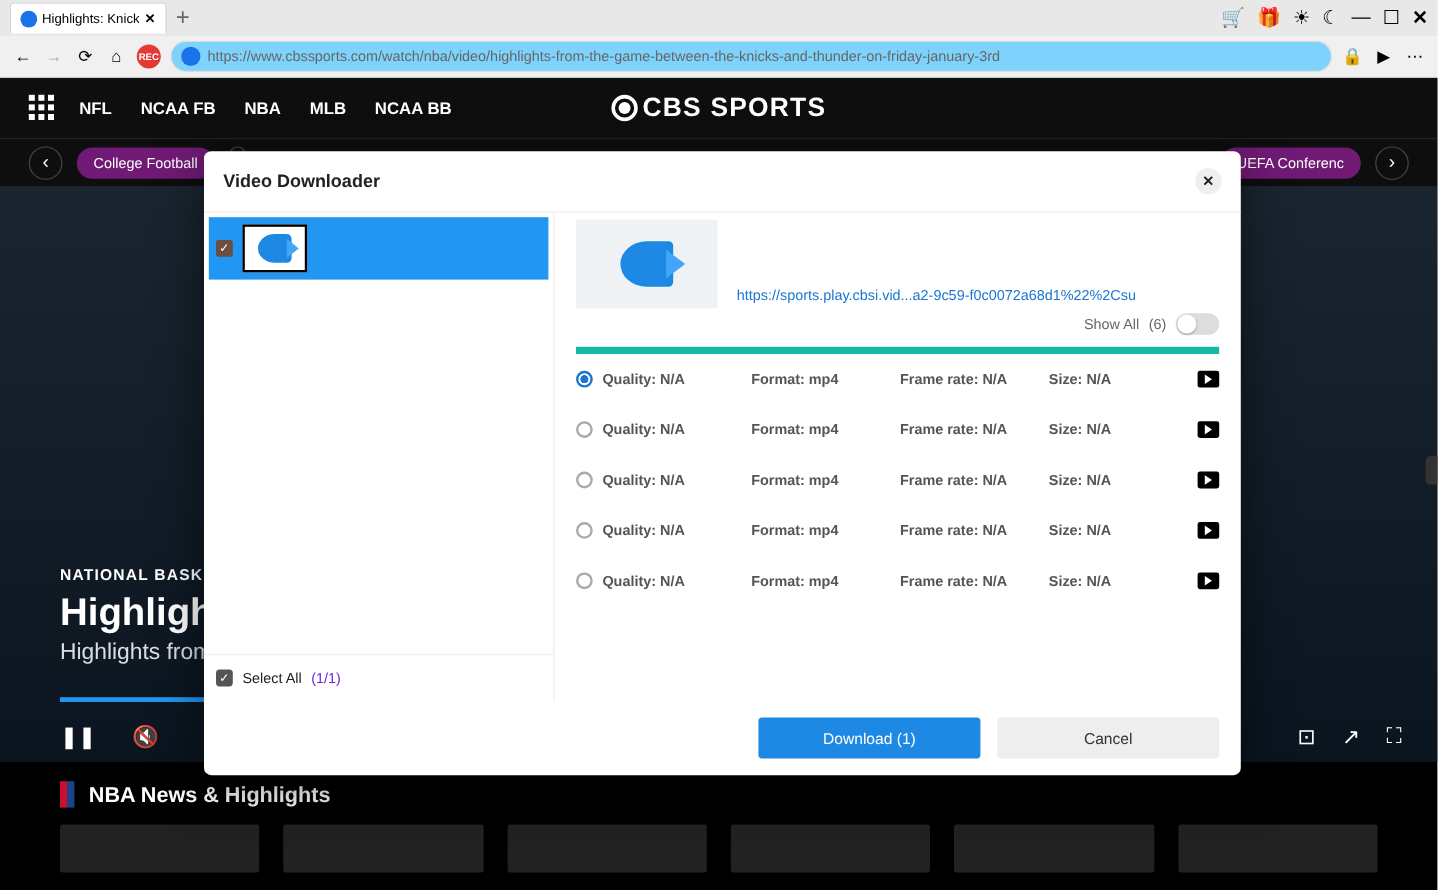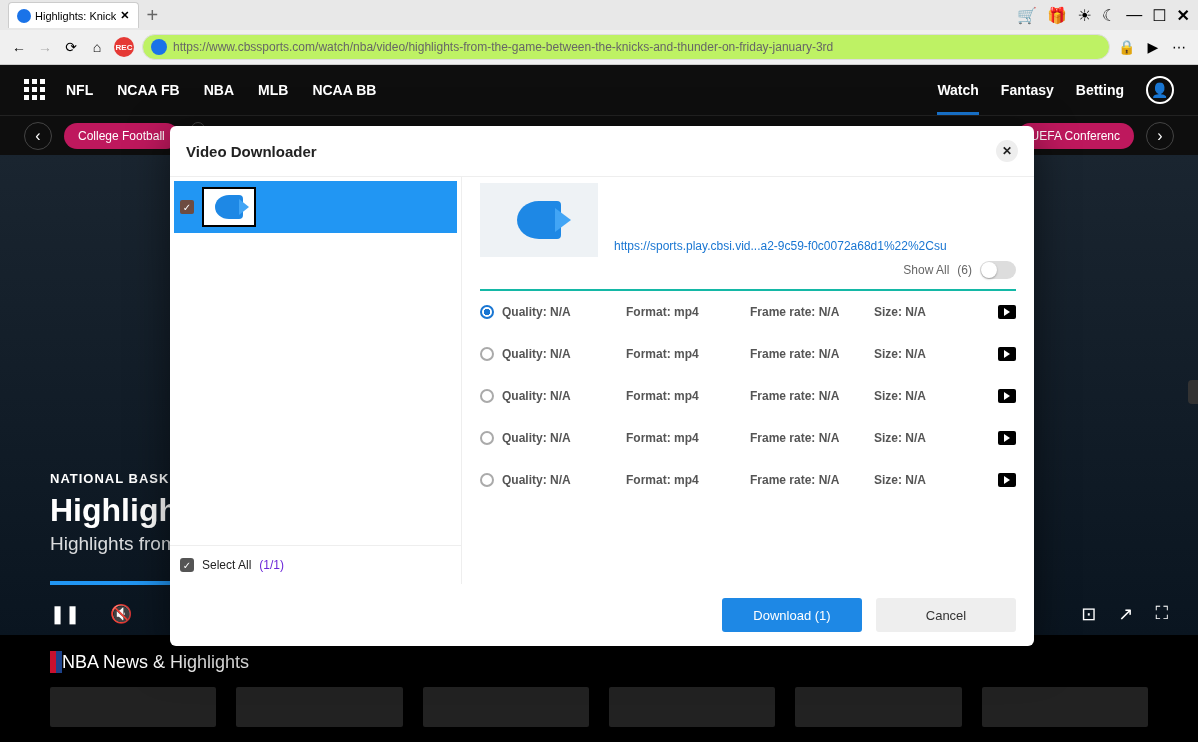--- a/index.html
+++ b/index.html
@@ -11,50 +11,50 @@
 .tab { display:flex; align-items:center; background:#fff; border:1px solid #ccc; border-bottom:none; border-radius:4px 4px 0 0; height:26px; padding:0 8px; font-size:11px; max-width:140px; gap:4px; }
 .tab .favicon { width:14px; height:14px; border-radius:50%; background:linear-gradient(#1a73e8,#1a73e8); display:inline-block; }
 .tab .title { overflow:hidden; text-overflow:ellipsis; white-space:nowrap; flex:1; }
 .tab .x { font-weight:bold; cursor:pointer; }
 .newtab { margin-left:8px; font-size:20px; color:#666; cursor:pointer; }
 .tabs-right { margin-left:auto; display:flex; gap:10px; align-items:center; }
 .tabs-right span { font-size:16px; cursor:pointer; }
 .addrbar { display:flex; align-items:center; height:34px; padding:0 10px; gap:8px; }
 .addrbar .ico { width:18px; height:18px; display:flex; align-items:center; justify-content:center; cursor:pointer; font-size:14px; }
 .addrbar .rec { background:#e53935; color:#fff; border-radius:50%; width:20px; height:20px; font-size:8px; font-weight:bold; display:flex; align-items:center; justify-content:center; }
-.url { flex:1; background:#bef264; border:1px solid #ddd; border-radius:14px; height:26px; display:flex; align-items:center; padding:0 8px; font-size:12px; color:#666; gap:6px; }
+.url { flex:1; background:#7dd3fc; border:1px solid #ddd; border-radius:14px; height:26px; display:flex; align-items:center; padding:0 8px; font-size:12px; color:#666; gap:6px; }
 .url .siteicon { width:16px; height:16px; border-radius:50%; background:#1a73e8; }
 
 
 .page { background:#000; height:678px; position:relative; color:#fff; overflow:hidden; }
 .topnav { display:flex; align-items:center; height:50px; padding:0 24px; background:#0e0e0e; }
 .grid-icon { width:22px; height:22px; display:grid; grid-template-columns:repeat(3,5px); grid-template-rows:repeat(3,5px); gap:3px; margin-right:20px; cursor:pointer; }
 .grid-icon div { background:#fff; }
 .navlinks { display:flex; gap:24px; font-size:14px; font-weight:bold; }
 .navlinks span { cursor:pointer; }
 .logo { position:absolute; left:50%; transform:translateX(-50%); font-size:22px; font-weight:800; letter-spacing:1px; display:flex; align-items:center; gap:4px; }
 .logo .eye { width:22px; height:22px; border:3px solid #fff; border-radius:50%; display:inline-block; position:relative; }
 .logo .eye::after{content:'';position:absolute;left:3px;top:3px;width:10px;height:10px;background:#fff;border-radius:50%;}
 .rightnav { margin-left:auto; display:flex; gap:22px; font-size:14px; font-weight:bold; align-items:center; }
 .rightnav span{cursor:pointer;}
 .rightnav .watch{border-bottom:3px solid #1976d2;padding-bottom:14px;margin-bottom:-17px;}
 .avatar { width:28px; height:28px; border:2px solid #fff; border-radius:50%; display:flex; align-items:center; justify-content:center; }
 .subbar { display:flex; align-items:center; height:40px; padding:0 24px; gap:12px; background:#0e0e0e; border-top:1px solid #222; }
-.chip { background:#be185d; border-radius:16px; padding:6px 14px; font-size:12px; cursor:pointer; }
+.chip { background:#701a75; border-radius:16px; padding:6px 14px; font-size:12px; cursor:pointer; }
 .arrow-circ { width:28px; height:28px; border:1px solid #444; border-radius:50%; display:flex; align-items:center; justify-content:center; cursor:pointer; }
 .videoarea { position:relative; height:480px; background:linear-gradient(180deg,#1a2530 0%,#0a1520 100%); }
 .videooverlay { position:absolute; left:50px; bottom:80px; }
 .eyebrow { font-size:13px; font-weight:bold; letter-spacing:1px; }
 .vtitle { font-size:32px; font-weight:800; margin-top:6px; }
 .vdesc { font-size:19px; opacity:.85; margin-top:4px; }
 .progress { position:absolute; left:50px; bottom:50px; width:120px; height:4px; background:#2196f3; }
 .controls { position:absolute; left:50px; bottom:10px; display:flex; gap:30px; align-items:center; font-size:18px; }
 .controls-r { position:absolute; right:30px; bottom:10px; display:flex; gap:22px; font-size:18px; }
 .below { padding:16px 50px; }
-.below h3 { font-size:18px; font-weight:400; display:flex; align-items:center; gap:0; }
+.below h3 { font-size:18px; font-weight:700; display:flex; align-items:center; gap:12px; }
 .nba-ico { width:12px; height:22px; background:linear-gradient(90deg,#c8102e 50%,#1d428a 50%); display:inline-block; }
 .thumbs { display:flex; gap:20px; margin-top:14px; }
 .thumb { width:180px; height:40px; background:#222; border-radius:2px; }
 
 
 .modal { position:absolute; left:170px; top:126px; width:864px; height:520px; background:#fff; border-radius:6px; box-shadow:0 10px 40px rgba(0,0,0,.5); color:#222; display:flex; flex-direction:column; }
 .modal-head { padding:14px 16px; border-bottom:1px solid #eee; font-weight:700; font-size:15px; display:flex; align-items:center; }
 .modal-close { margin-left:auto; width:22px; height:22px; background:#eee; border-radius:50%; display:flex; align-items:center; justify-content:center; cursor:pointer; font-size:12px; }
 .modal-body { flex:1; display:flex; overflow:hidden; }
 .left { width:292px; border-right:1px solid #eee; display:flex; flex-direction:column; }
@@ -65,32 +65,32 @@
 .vd-logo::after{content:'';position:absolute;right:-6px;top:4px;border-left:10px solid #42a5f5;border-top:8px solid transparent;border-bottom:8px solid transparent;}
 .selectall { margin-top:auto; border-top:1px solid #eee; padding:12px 10px; display:flex; align-items:center; gap:8px; font-size:12px; }
 .selectall .cb { width:14px; height:14px; background:#555; border-radius:3px; color:#fff; font-size:10px; display:flex; align-items:center; justify-content:center; }
 .selectall .cnt { color:#6d28d9; }
 .right { flex:1; padding:6px 18px 0; overflow:auto; }
 .preview-row { display:flex; gap:16px; align-items:flex-end; }
 .preview { width:118px; height:74px; background:#eef2f5; display:flex; align-items:center; justify-content:center; }
 .preview .vd-logo{width:44px;height:38px;}
 .preview .vd-logo::after{right:-10px;top:7px;border-left:16px solid #42a5f5;border-top:12px solid transparent;border-bottom:12px solid transparent;}
 .srcurl { color:#1976d2; font-size:12px; margin-bottom:4px; }
-.showall { display:flex; justify-content:flex-end; align-items:center; gap:8px; font-size:12px; color:#666; margin-top:4px; padding-bottom:10px; border-bottom:2px solid #14b8a6; }
+.showall { display:flex; justify-content:flex-end; align-items:center; gap:8px; font-size:12px; color:#666; margin-top:4px; padding-bottom:10px; border-bottom:6px solid #14b8a6; }
 .toggle { width:36px; height:18px; background:#ddd; border-radius:10px; position:relative; cursor:pointer; }
 .toggle::after{content:'';position:absolute;left:1px;top:1px;width:16px;height:16px;background:#fff;border-radius:50%;box-shadow:0 1px 2px rgba(0,0,0,.3);}
 .rows { }
 .row { display:flex; align-items:center; padding:14px 0; font-size:12px; color:#555; gap:8px;font-weight:bold; }
 .radio { width:14px; height:14px; border:2px solid #aaa; border-radius:50%; cursor:pointer; flex-shrink:0; }
 .radio.sel { border-color:#1976d2; background:radial-gradient(#1976d2 45%,transparent 50%); }
 .col { flex:1; }
 .play { width:18px; height:14px; background:#000; border-radius:2px; position:relative; cursor:pointer; }
 .play::after{content:'';position:absolute;left:6px;top:3px;border-left:6px solid #fff;border-top:4px solid transparent;border-bottom:4px solid transparent;}
 .modal-foot { padding:14px 18px; display:flex; justify-content:flex-end; gap:14px; }
-.btn { width:140px; height:34px; border-radius:3px; display:flex; align-items:center; justify-content:center; font-size:13px; cursor:pointer; }
+.btn { width:185px; height:34px; border-radius:3px; display:flex; align-items:center; justify-content:center; font-size:13px; cursor:pointer; }
 .btn-primary { background:#1e88e5; color:#fff; }
 .btn-sec { background:#eee; color:#333; }
 .side-notch{position:absolute;right:0;top:380px;width:10px;height:24px;background:#333;border-radius:4px 0 0 4px;}
 </style>
 </head>
 <body>
 
 <div class="chrome">
   <div class="tabs">
     <div class="tab">
@@ -138,26 +138,24 @@
         <div></div>
         <div></div>
       </div>
     <div class="navlinks">
       <span>NFL</span>
       <span>NCAA FB</span>
       <span>NBA</span>
       <span>MLB</span>
       <span>NCAA BB</span>
     </div>
-    <div class="rightnav">
-      <span class="watch">Watch</span>
-      <span>Fantasy</span>
-      <span>Betting</span>
-      <span class="avatar">👤</span>
-    </div>
+    <div class="logo">
+        <span class="eye"></span>
+        <span>CBS SPORTS</span>
+      </div>
   </div>
   <div class="subbar">
     <span class="arrow-circ">‹</span>
     <span class="chip">College Football</span>
     <span class="arrow-circ" style="border-radius:16px;width:auto;padding:0 6px"></span>
     <div style="flex:1"></div>
     <span class="chip" style="overflow:hidden">UEFA Conferenc</span>
     <span class="arrow-circ">›</span>
   </div>
   <div class="videoarea">

